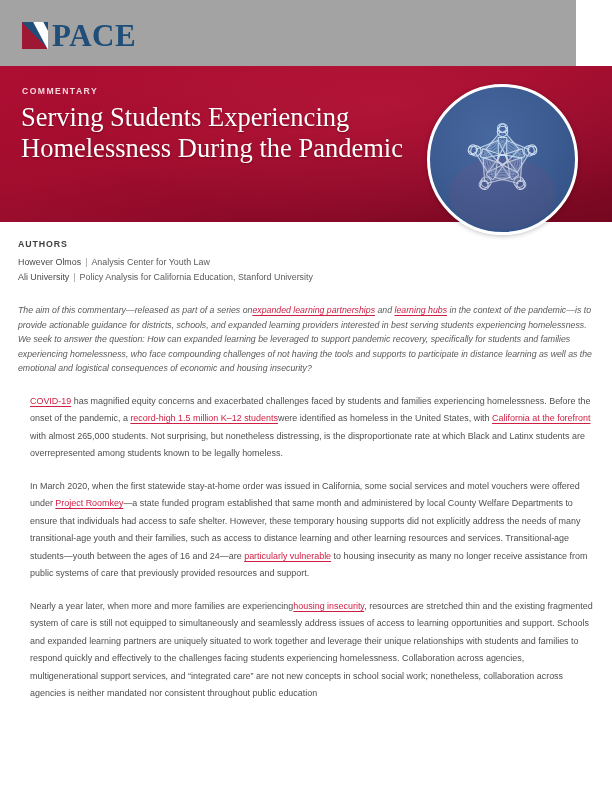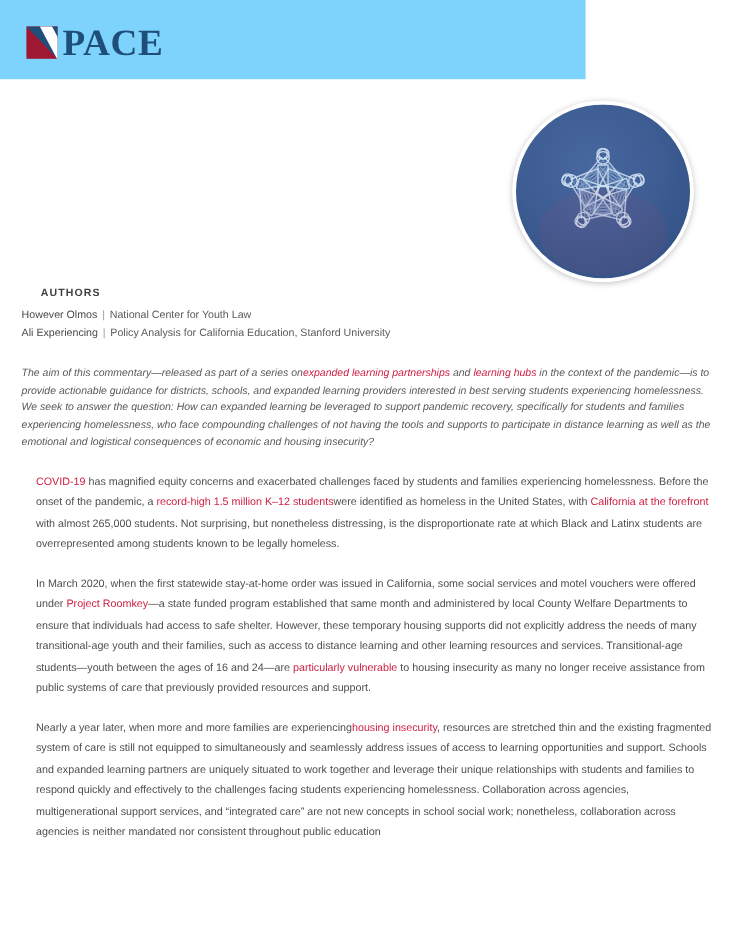--- a/index.html
+++ b/index.html
@@ -18,22 +18,22 @@
     position: relative;
     width: 612px;
     height: 792px;
     background: #ffffff;
   }
 
   
   .masthead {
     position: absolute;
     left: 0; top: 0;
-    width: 488px; height: 66px;
-    background: #7dd3fc;
+    width: 576px; height: 66px;
+    background: #a3a3a3;
   }
   .logo {
     position: absolute;
     left: 22px; top: 20px;
     display: flex;
     align-items: center;
     gap: 4px;
   }
   .logo-mark {
     width: 26px; height: 27px;
@@ -123,21 +123,21 @@
     left: 0; top: 222px;
     width: 612px;
   }
   .inner { padding: 0 18px 0 18px; }
 
   .section-label {
     font-size: 8.8px;
     font-weight: bold;
     letter-spacing: 0.9px;
     color: #3f3f3f;
-    margin: 17px 0 6px 16px;
+    margin: 17px 0 6px 0;
   }
   .author-line {
     font-size: 8.9px;
     line-height: 15px;
     color: #5b5b5b;
     white-space: nowrap;
   }
   .author-line .nm { color: #4a4a4a; }
   .author-line .sep { padding: 0 4px; color: #9a9a9a; }
 
@@ -163,39 +163,45 @@
   p.body-par {
     margin: 0 0 15px 12px;
     font-size: 8.95px;
     line-height: 17.5px;
     color: #4f4f4f;
   }
   .par-wrap { margin-top: 17px; }
 
   a.lnk, .lnk {
     color: #cf2044;
+    text-decoration: underline;
     text-underline-offset: 1.5px;
   }
   .abstract .lnk { font-style: italic; }
 </style>
 </head>
 <body>
 
 <div class="page">
 
   <div class="masthead">
     <div class="logo">
       <span class="logo-mark">
         <span class="tri-blue"></span>
         <span class="stripe"></span>
       </span>
       <span class="logo-word">PACE</span>
     </div>
   </div>
 
+  <div class="hero">
+    <div class="hero-sheen"></div>
+    <div class="kicker">COMMENTARY</div>
+    <h1 class="hero-title">Serving Students Experiencing Homelessness During the Pandemic</h1>
+  </div>
 
   <div class="emblem">
     <svg width="145" height="145" viewBox="0 0 145 145" aria-hidden="true">
       <defs>
         <g id="figgrp">
 
           <circle cx="0" cy="-34" r="5.2" fill="none" stroke="#cfe0f2" stroke-width="1.1"></circle>
           <path d="M-4.2,-28 L-4.2,-10 L4.2,-10 L4.2,-28 Z" fill="none" stroke="#cfe0f2" stroke-width="1.1"></path>
           <path d="M-4.2,-10 L-7.5,12 M4.2,-10 L7.5,12" fill="none" stroke="#cfe0f2" stroke-width="1.1"></path>
 
@@ -231,24 +237,24 @@
       </g>
     </svg>
   </div>
 
   <div class="content">
     <div class="inner">
 
       <div class="section-label">AUTHORS</div>
 
       <div class="author-line">
-        <span class="nm">However Olmos</span><span class="sep">|</span><span>National Center for Youth Law</span>
+        <span class="nm">However Olmos</span><span class="sep">|</span><span>Analysis Center for Youth Law</span>
       </div>
       <div class="author-line">
-        <span class="nm">Ali Experiencing</span><span class="sep">|</span><span>Policy Analysis for California Education, Stanford University</span>
+        <span class="nm">Ali University</span><span class="sep">|</span><span>Policy Analysis for California Education, Stanford University</span>
       </div>
 
 
       <div class="abstract">
         <span>The aim of this commentary—released as part of a series on</span><a class="lnk">expanded learning partnerships</a><span> and </span><a class="lnk">learning hubs</a><span> in the context of the pandemic—is to provide actionable guidance for districts, schools, and expanded learning providers interested in best serving students experiencing homelessness. We seek to answer the question: How can expanded learning be leveraged to support pandemic recovery, specifically for students and families experiencing homelessness, who face compounding challenges of not having the tools and supports to participate in distance learning as well as the emotional and logistical consequences of economic and housing insecurity?</span>
       </div>
 
       <div class="par-wrap">
         <p class="body-par"><a class="lnk">COVID-19</a><span> has magnified equity concerns and exacerbated challenges faced by students and families experiencing homelessness. Before the onset of the pandemic, a </span><a class="lnk">record-high 1.5 million K–12 students</a><span>were identified as homeless in the United States, with </span><a class="lnk">California at the forefront</a><span> with almost 265,000 students. Not surprising, but nonetheless distressing, is the disproportionate rate at which Black and Latinx students are overrepresented among students known to be legally homeless.</span></p>
         <p class="body-par"><span>In March 2020, when the first statewide stay-at-home order was issued in California, some social services and motel vouchers were offered under </span><a class="lnk">Project Roomkey</a><span>—a state funded program established that same month and administered by local County Welfare Departments to ensure that individuals had access to safe shelter. However, these temporary housing supports did not explicitly address the needs of many transitional-age youth and their families, such as access to distance learning and other learning resources and services. Transitional-age students—youth between the ages of 16 and 24—are </span><a class="lnk">particularly vulnerable</a><span> to housing insecurity as many no longer receive assistance from public systems of care that previously provided resources and support.</span></p>

